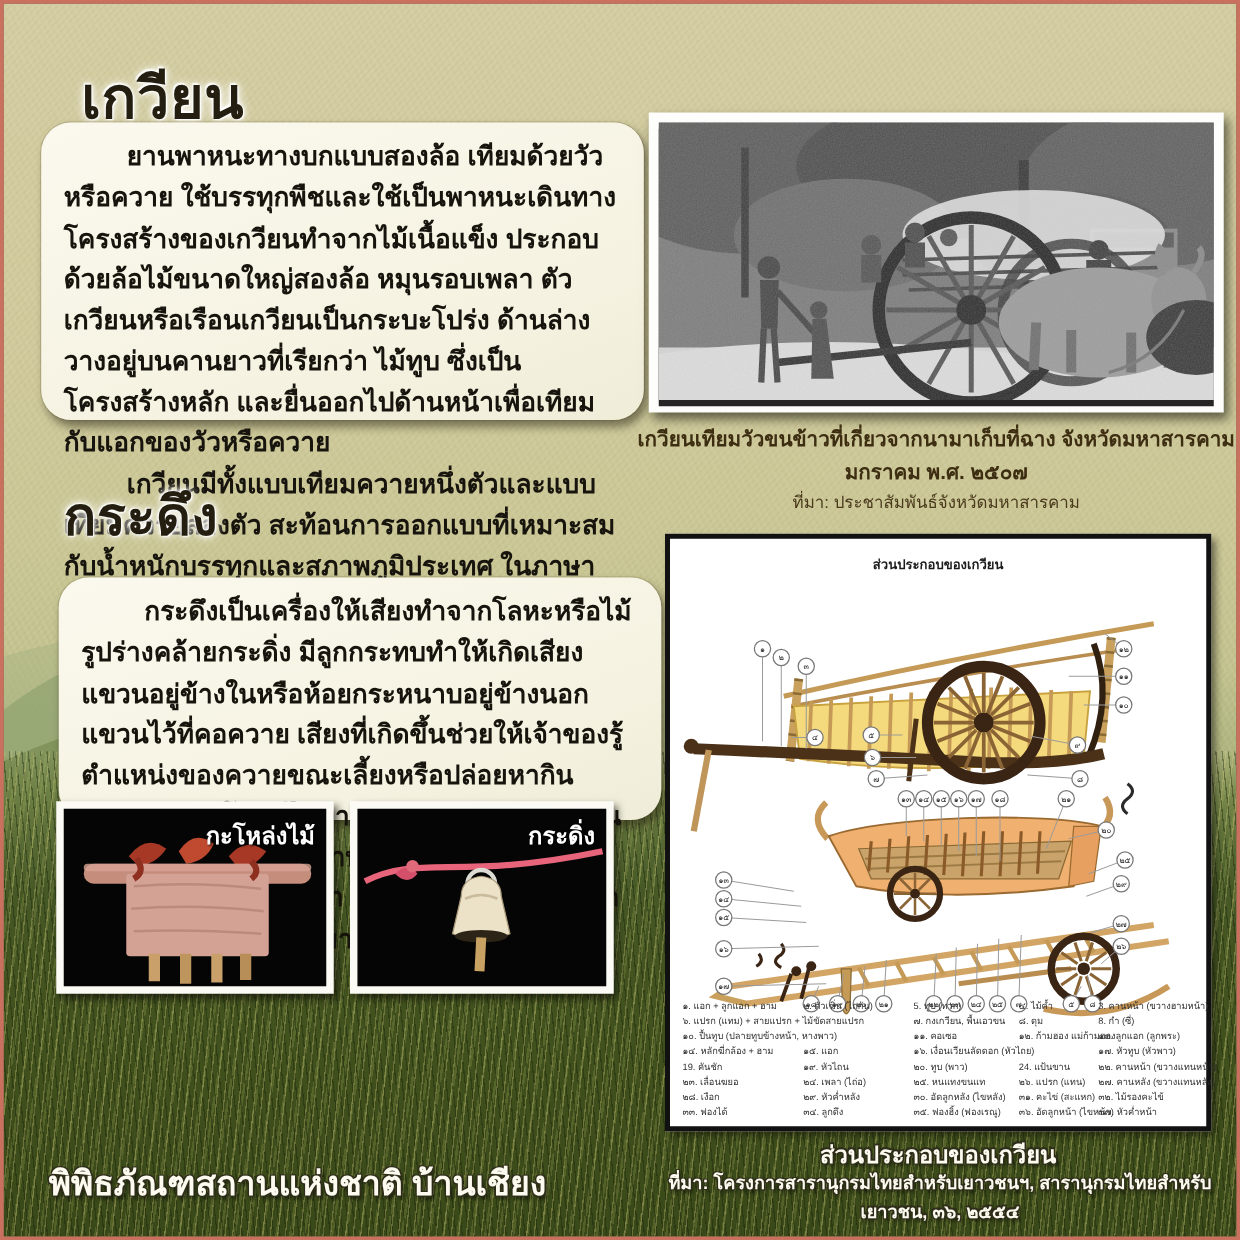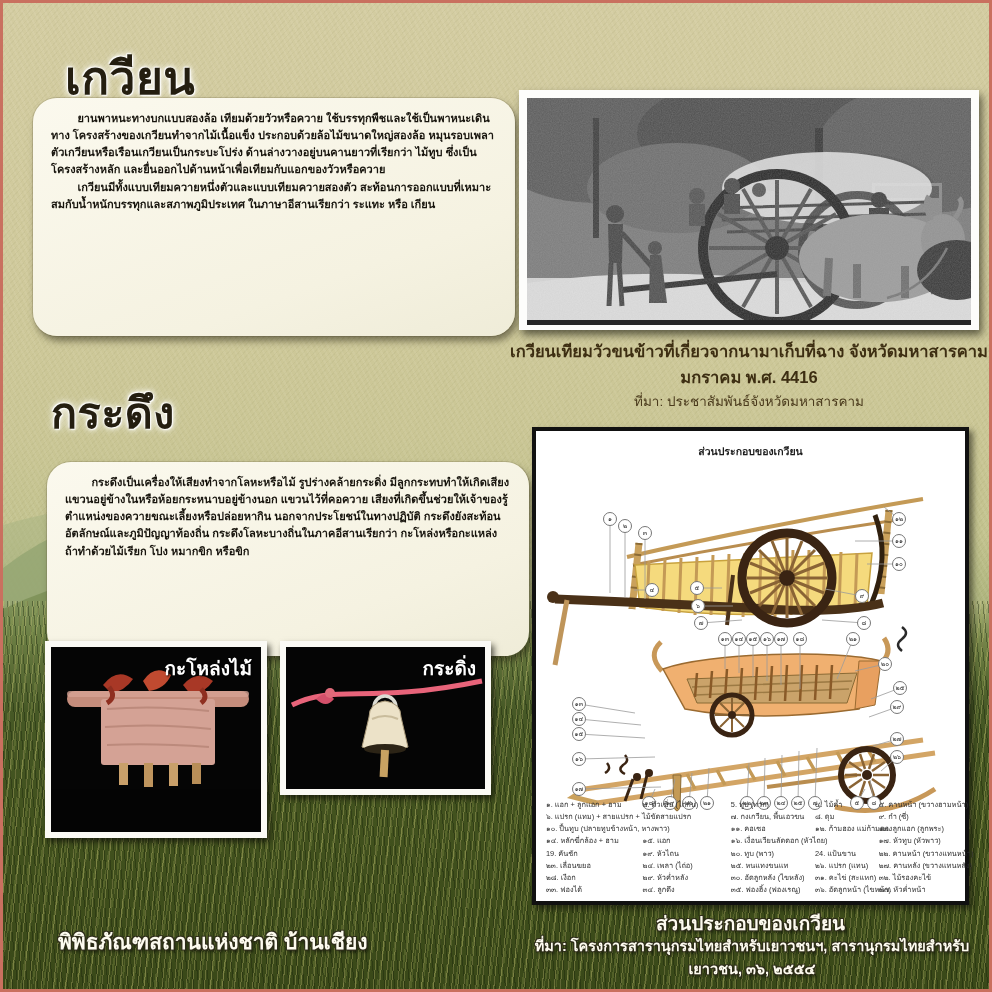--- a/index.html
+++ b/index.html
@@ -24,35 +24,35 @@
       linear-gradient(180deg,rgba(110,130,60,0) 0%,rgba(86,104,44,.55) 10%,rgba(66,84,34,.92) 28%,#42521e 55%,#394818 100%);}
   
   .big-title{position:absolute;font-weight:bold;color:#241e10;letter-spacing:.5px;
     text-shadow:0 0 5px #fff,0 0 9px #fff,1px 1px 1px rgba(255,255,255,.95),-1px -1px 1px rgba(255,255,255,.9);}
   #title-kwian{left:42px;top:38px;font-size:46px;margin-left:20px;}
   #title-krading{left:48px;top:376px;font-size:43px;}
   
   .text-box{position:absolute;background:linear-gradient(160deg,#fbf9ee 0%,#f5f2e1 70%,#efecd8 100%);
     border-radius:24px;box-shadow:3px 5px 7px rgba(35,32,16,.5),0 0 0 1px rgba(120,110,80,.25);
     padding:12px 18px 10px 18px;box-sizing:border-box;color:#17140d;}
-  .text-box p{margin:0;text-indent:2.4em;font-size:11px;line-height:1.56;font-weight:600;}
+  .text-box p{margin:0;text-indent:2.4em;font-size:21px;line-height:1.56;font-weight:600;}
   #box-kwian{left:30px;top:95px;width:482px;height:238px;}
   #box-krading{left:44px;top:424px;width:482px;height:194px;margin-top:35px;}
   
   .photo-frame{position:absolute;background:#fdfdfb;box-shadow:3px 5px 8px rgba(20,20,10,.6);}
   #cart-photo{left:516px;top:87px;width:460px;height:240px;padding:8px 8px 10px 8px;box-sizing:border-box;}
   #cart-photo .inner{width:100%;height:100%;background:#9a9a9a;box-shadow:0 5px 0 rgba(0,0,0,.85);overflow:hidden;}
   .cart-caption{position:absolute;left:506px;width:480px;text-align:center;color:#3d2e12;}
   #cap1{top:335px;font-size:16.5px;font-weight:bold;}
   #cap2{top:361px;font-size:16.5px;font-weight:bold;}
   #cap3{top:387px;font-size:13.5px;font-weight:normal;color:#4a3a1c;}
   
   .bell-frame{position:absolute;background:#fbfaf5;padding:6px;box-sizing:border-box;
     box-shadow:3px 4px 6px rgba(15,15,8,.65);}
-  #photo-wood{left:42px;top:638px;width:222px;height:197px;}
+  #photo-wood{left:42px;top:638px;width:222px;height:154px;}
   #photo-metal{left:277px;top:638px;width:211px;height:154px;}
   .bell-inner{position:relative;width:100%;height:100%;background:#040404;overflow:hidden;}
   .bell-label{position:absolute;top:6px;right:9px;color:#fff;font-weight:bold;font-size:19px;
     text-shadow:1px 1px 2px #000;}
   
   #diagram-panel{position:absolute;left:529px;top:424px;width:437px;height:478px;
     background:#fff;border:4px solid #111;box-sizing:border-box;box-shadow:4px 4px 6px rgba(15,15,8,.55);}
   #diagram-title{position:absolute;left:0;top:12px;width:100%;text-align:center;
     font-size:10.5px;font-weight:bold;color:#1c1c1c;}
   #figure-svg{position:absolute;left:1px;top:26px;}
@@ -61,21 +61,21 @@
   .numt{font-size:6.3px;text-anchor:middle;fill:#222;font-family:"Liberation Sans","DejaVu Sans",sans-serif;}
   #legend-grid{position:absolute;left:10px;right:8px;bottom:6px;display:grid;
     grid-template-columns:23% 21% 20% 15% 21%;grid-auto-rows:min-content;
     column-gap:2px;row-gap:1px;}
   .lg-cell{font-size:7.4px;line-height:1.5;color:#2e2e2e;white-space:nowrap;overflow:visible;}
   
   .outline-text{color:#fdfbef;font-weight:bold;
     text-shadow:1px 1px 0 #2e2c1a,-1px 1px 0 #2e2c1a,1px -1px 0 #2e2c1a,-1px -1px 0 #2e2c1a,2px 3px 3px rgba(0,0,0,.55);}
   #diagram-caption{position:absolute;left:529px;top:905px;width:437px;text-align:center;font-size:19px;}
   #diagram-source{position:absolute;left:506px;top:931px;width:486px;text-align:center;font-size:14.5px;font-weight:bold;}
-  #museum-name{position:absolute;left:36px;top:922px;font-size:21px;padding-left:19px;}
+  #museum-name{position:absolute;left:36px;top:922px;font-size:27px;}
 </style>
 </head>
 <body>
 
 <div id="page">
 
   <svg class="bg-svg" viewBox="0 0 992 992" aria-hidden="true">
     <path d="M0,522 Q150,478 300,522 L300,600 L0,600 Z" fill="#aab583" opacity="0.55"></path>
     <path d="M0,565 Q120,472 255,540 Q335,578 430,562 L430,680 L0,680 Z" fill="#94a572" opacity="0.8"></path>
     <path d="M0,606 Q180,522 370,606 Q450,640 530,628 L530,700 L0,700 Z" fill="#7d9157" opacity="0.85"></path>
@@ -133,21 +133,21 @@
         <ellipse cx="416" cy="142" rx="22" ry="26" fill="#929292"></ellipse>
         <path d="M404,122 Q396,106 402,98 M428,120 Q438,106 432,100" stroke="#8a8a8a" stroke-width="5" fill="none"></path>
         <path d="M300,198 L302,160 M330,200 L330,166 M378,200 L378,168 M408,196 L406,164" stroke="#6e6e6e" stroke-width="8"></path>
         <ellipse cx="430" cy="172" rx="40" ry="30" fill="#3a3a3a"></ellipse>
         <path d="M420,150 Q400,190 360,200" stroke="#777" stroke-width="2.5" fill="none"></path>
         <rect width="444" height="222" filter="url(#grain)"></rect>
       </svg>
     </div>
   </div>
   <div class="cart-caption" id="cap1">เกวียนเทียมวัวขนข้าวที่เกี่ยวจากนามาเก็บที่ฉาง จังหวัดมหาสารคาม</div>
-  <div class="cart-caption" id="cap2">มกราคม พ.ศ. 4416</div>
+  <div class="cart-caption" id="cap2">มกราคม พ.ศ. ๒๕๐๗</div>
   <div class="cart-caption" id="cap3">ที่มา: ประชาสัมพันธ์จังหวัดมหาสารคาม</div>
 
   <div class="big-title" id="title-krading">กระดึง</div>
   <div class="text-box" id="box-krading">
     <p>กระดึงเป็นเครื่องให้เสียงทำจากโลหะหรือไม้ รูปร่างคล้ายกระดิ่ง มีลูกกระทบทำให้เกิดเสียง แขวนอยู่ข้างในหรือห้อยกระหนาบอยู่ข้างนอก แขวนไว้ที่คอควาย เสียงที่เกิดขึ้นช่วยให้เจ้าของรู้ตำแหน่งของควายขณะเลี้ยงหรือปล่อยหากิน นอกจากประโยชน์ในทางปฏิบัติ กระดึงยังสะท้อนอัตลักษณ์และภูมิปัญญาท้องถิ่น กระดึงโลหะบางถิ่นในภาคอีสานเรียกว่า กะโหล่งหรือกะแหล่ง ถ้าทำด้วยไม้เรียก โปง หมากขิก หรือขิก</p>
   </div>
 
   <div class="bell-frame" id="photo-wood">
     <div class="bell-inner">
       <svg width="210" height="142" viewBox="0 0 210 142">
@@ -364,26 +364,26 @@
             <circle cx="360" cy="300" r="6.5" class="numc"></circle>
             <text x="360" y="302.4" class="numt">๒๖</text>
           </g>
       </g>
     </svg>
     <div id="legend-grid">
         <div class="lg-cell">๑. แอก + ลูกแอก + ฮาม</div>
         <div class="lg-cell">๒. ตัวเฆิ่น (ไถกัน)</div>
         <div class="lg-cell">5. ทูบ (ทวก)</div>
         <div class="lg-cell">๔. ไม้ค้ำ</div>
-        <div class="lg-cell">๕. คานหน้า (ขวางฮามหน้า)</div>
+        <div class="lg-cell">3. คานหน้า (ขวางฮามหน้า)</div>
         <div class="lg-cell">๖. แปรก (แทม) + สายแปรก + ไม้ขัดสายแปรก</div>
         <div class="lg-cell"></div>
         <div class="lg-cell">๗. กงเกวียน, พื้นเอวขน</div>
         <div class="lg-cell">๘. ดุม</div>
-        <div class="lg-cell">๙. กำ (ซี่)</div>
+        <div class="lg-cell">8. กำ (ซี่)</div>
         <div class="lg-cell">๑๐. ปื้นทูบ (ปลายทูบข้างหน้า, หางพาว)</div>
         <div class="lg-cell"></div>
         <div class="lg-cell">๑๑. คอเซอ</div>
         <div class="lg-cell">๑๒. ก้ามฮอง แม่ก้ามฮอง</div>
         <div class="lg-cell">๑๓. ลูกแอก (ลูกพระ)</div>
         <div class="lg-cell">๑๔. หลักฆี่กล้อง + ฮาม</div>
         <div class="lg-cell">๑๕. แอก</div>
         <div class="lg-cell">๑๖. เงื่อนเวียนลัดดอก (หัวไถย)</div>
         <div class="lg-cell"></div>
         <div class="lg-cell">๑๗. หัวทูบ (หัวพาว)</div>

